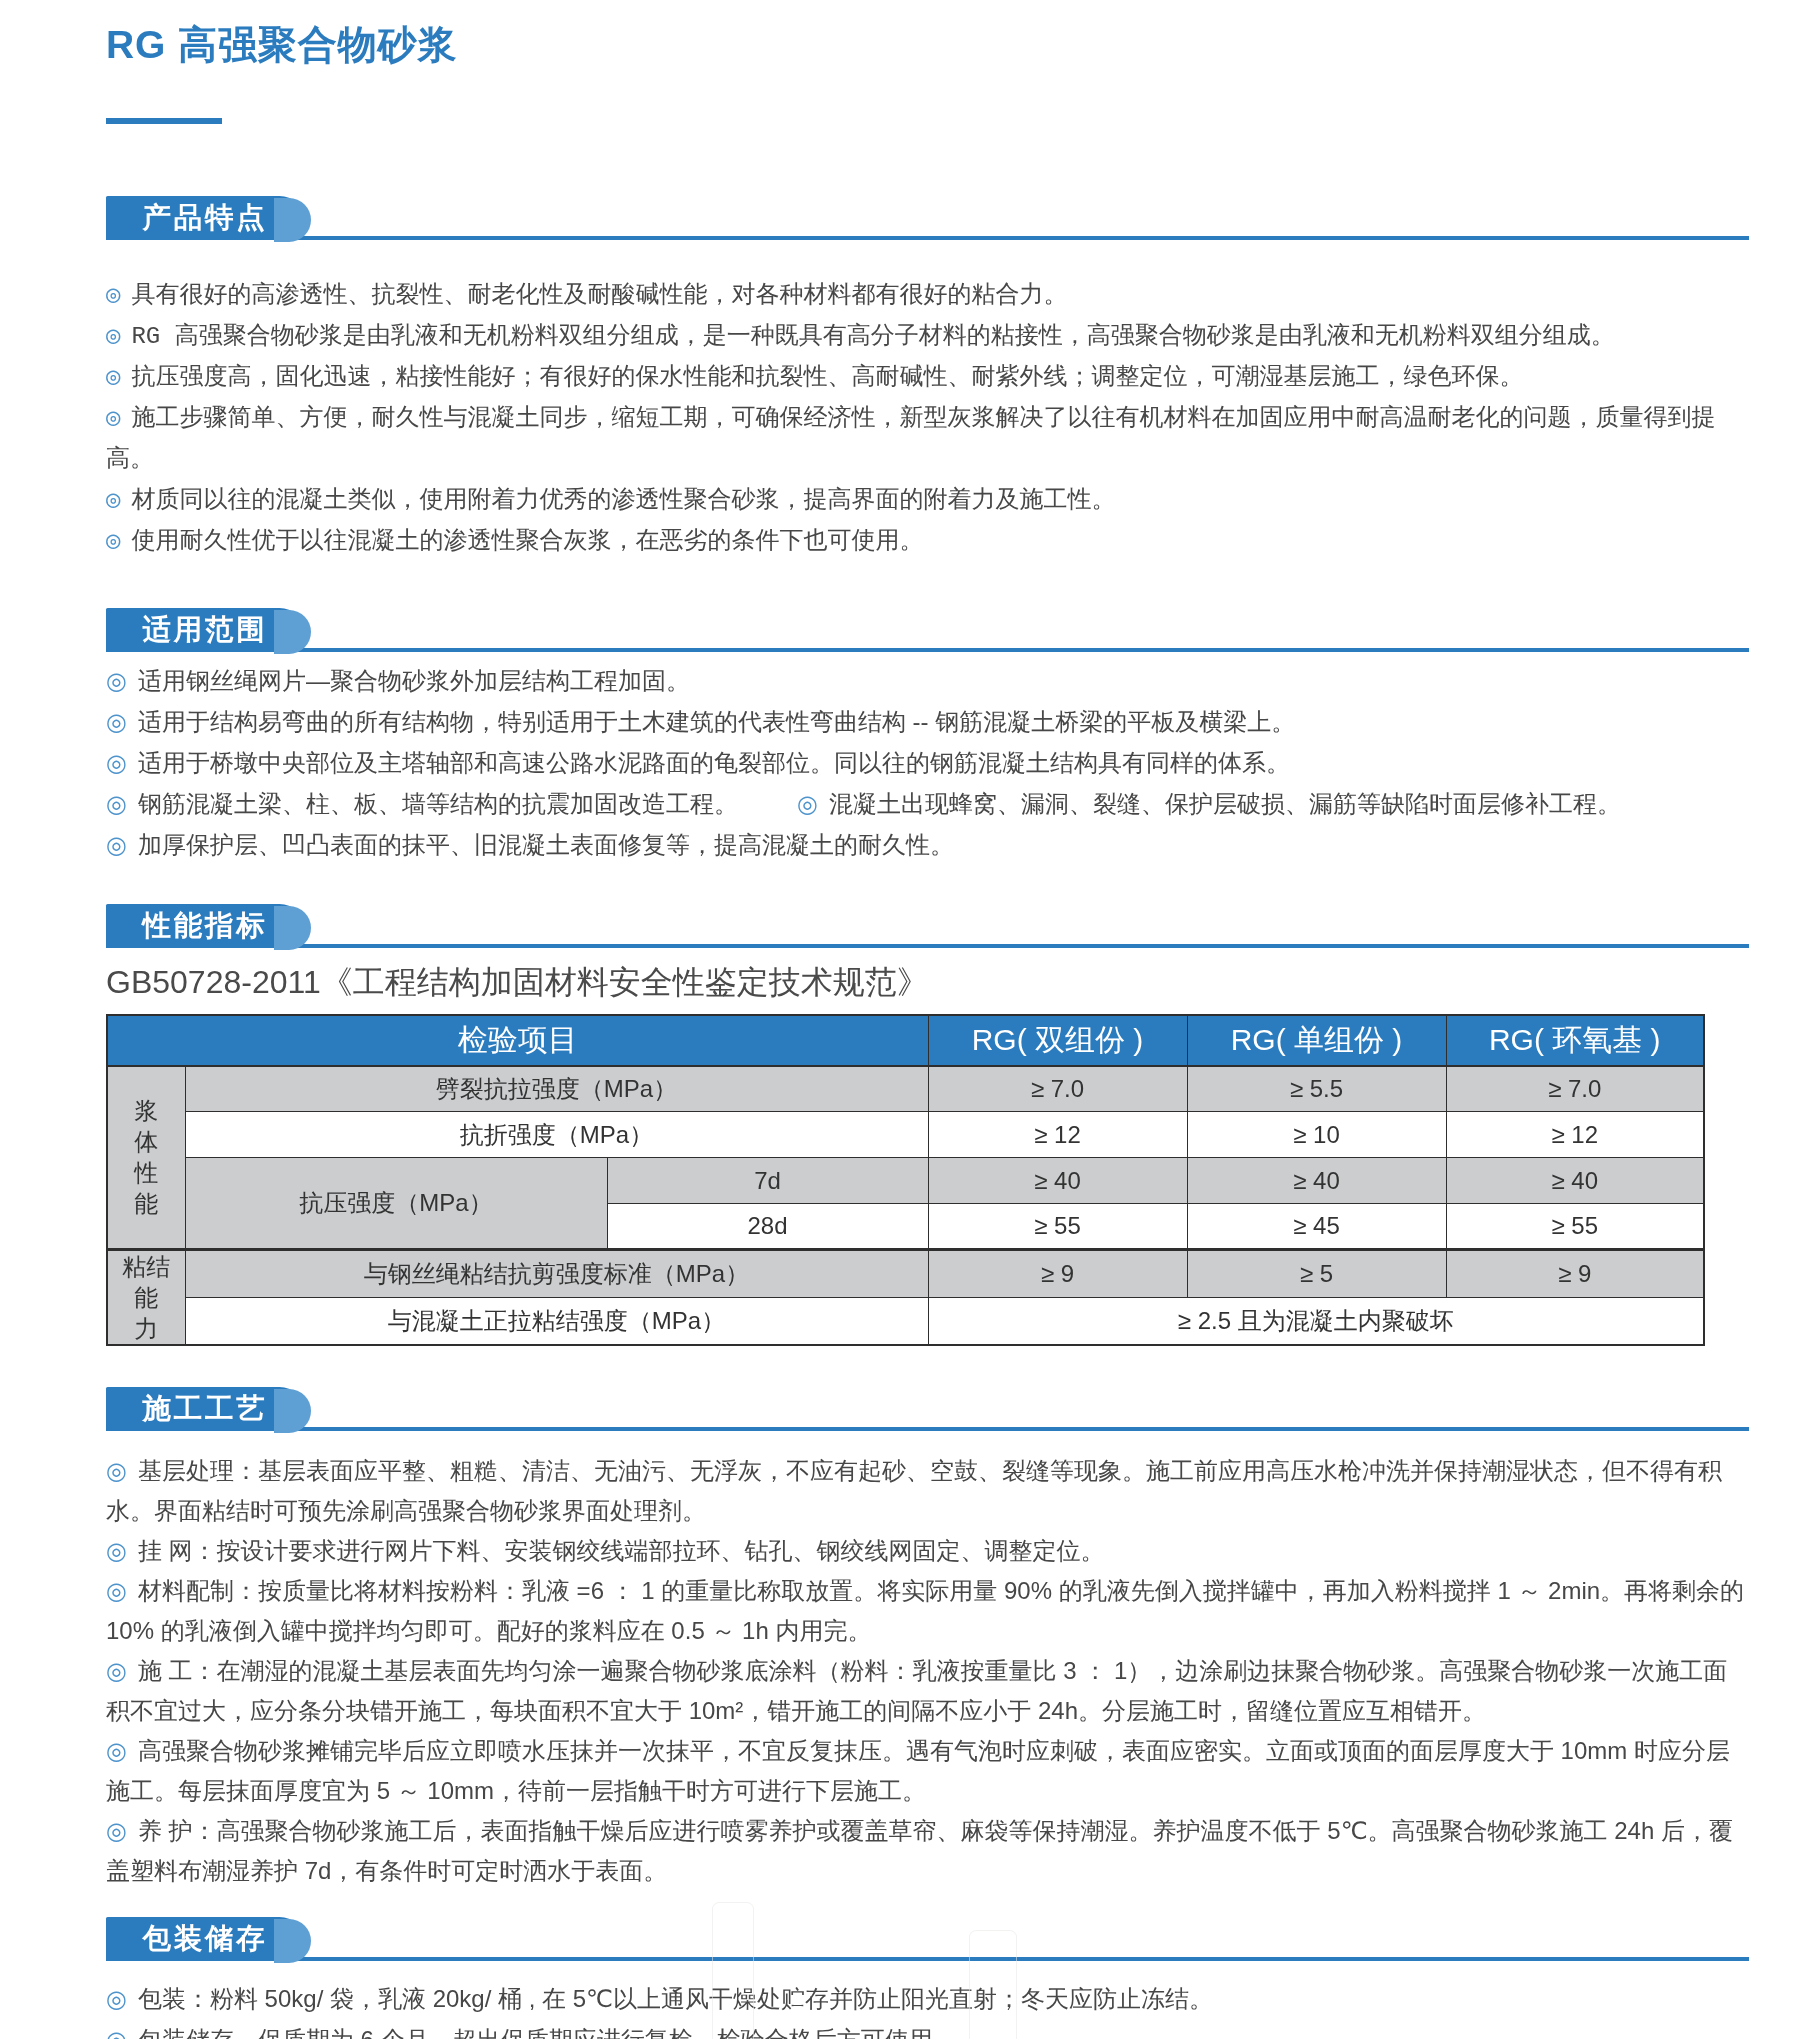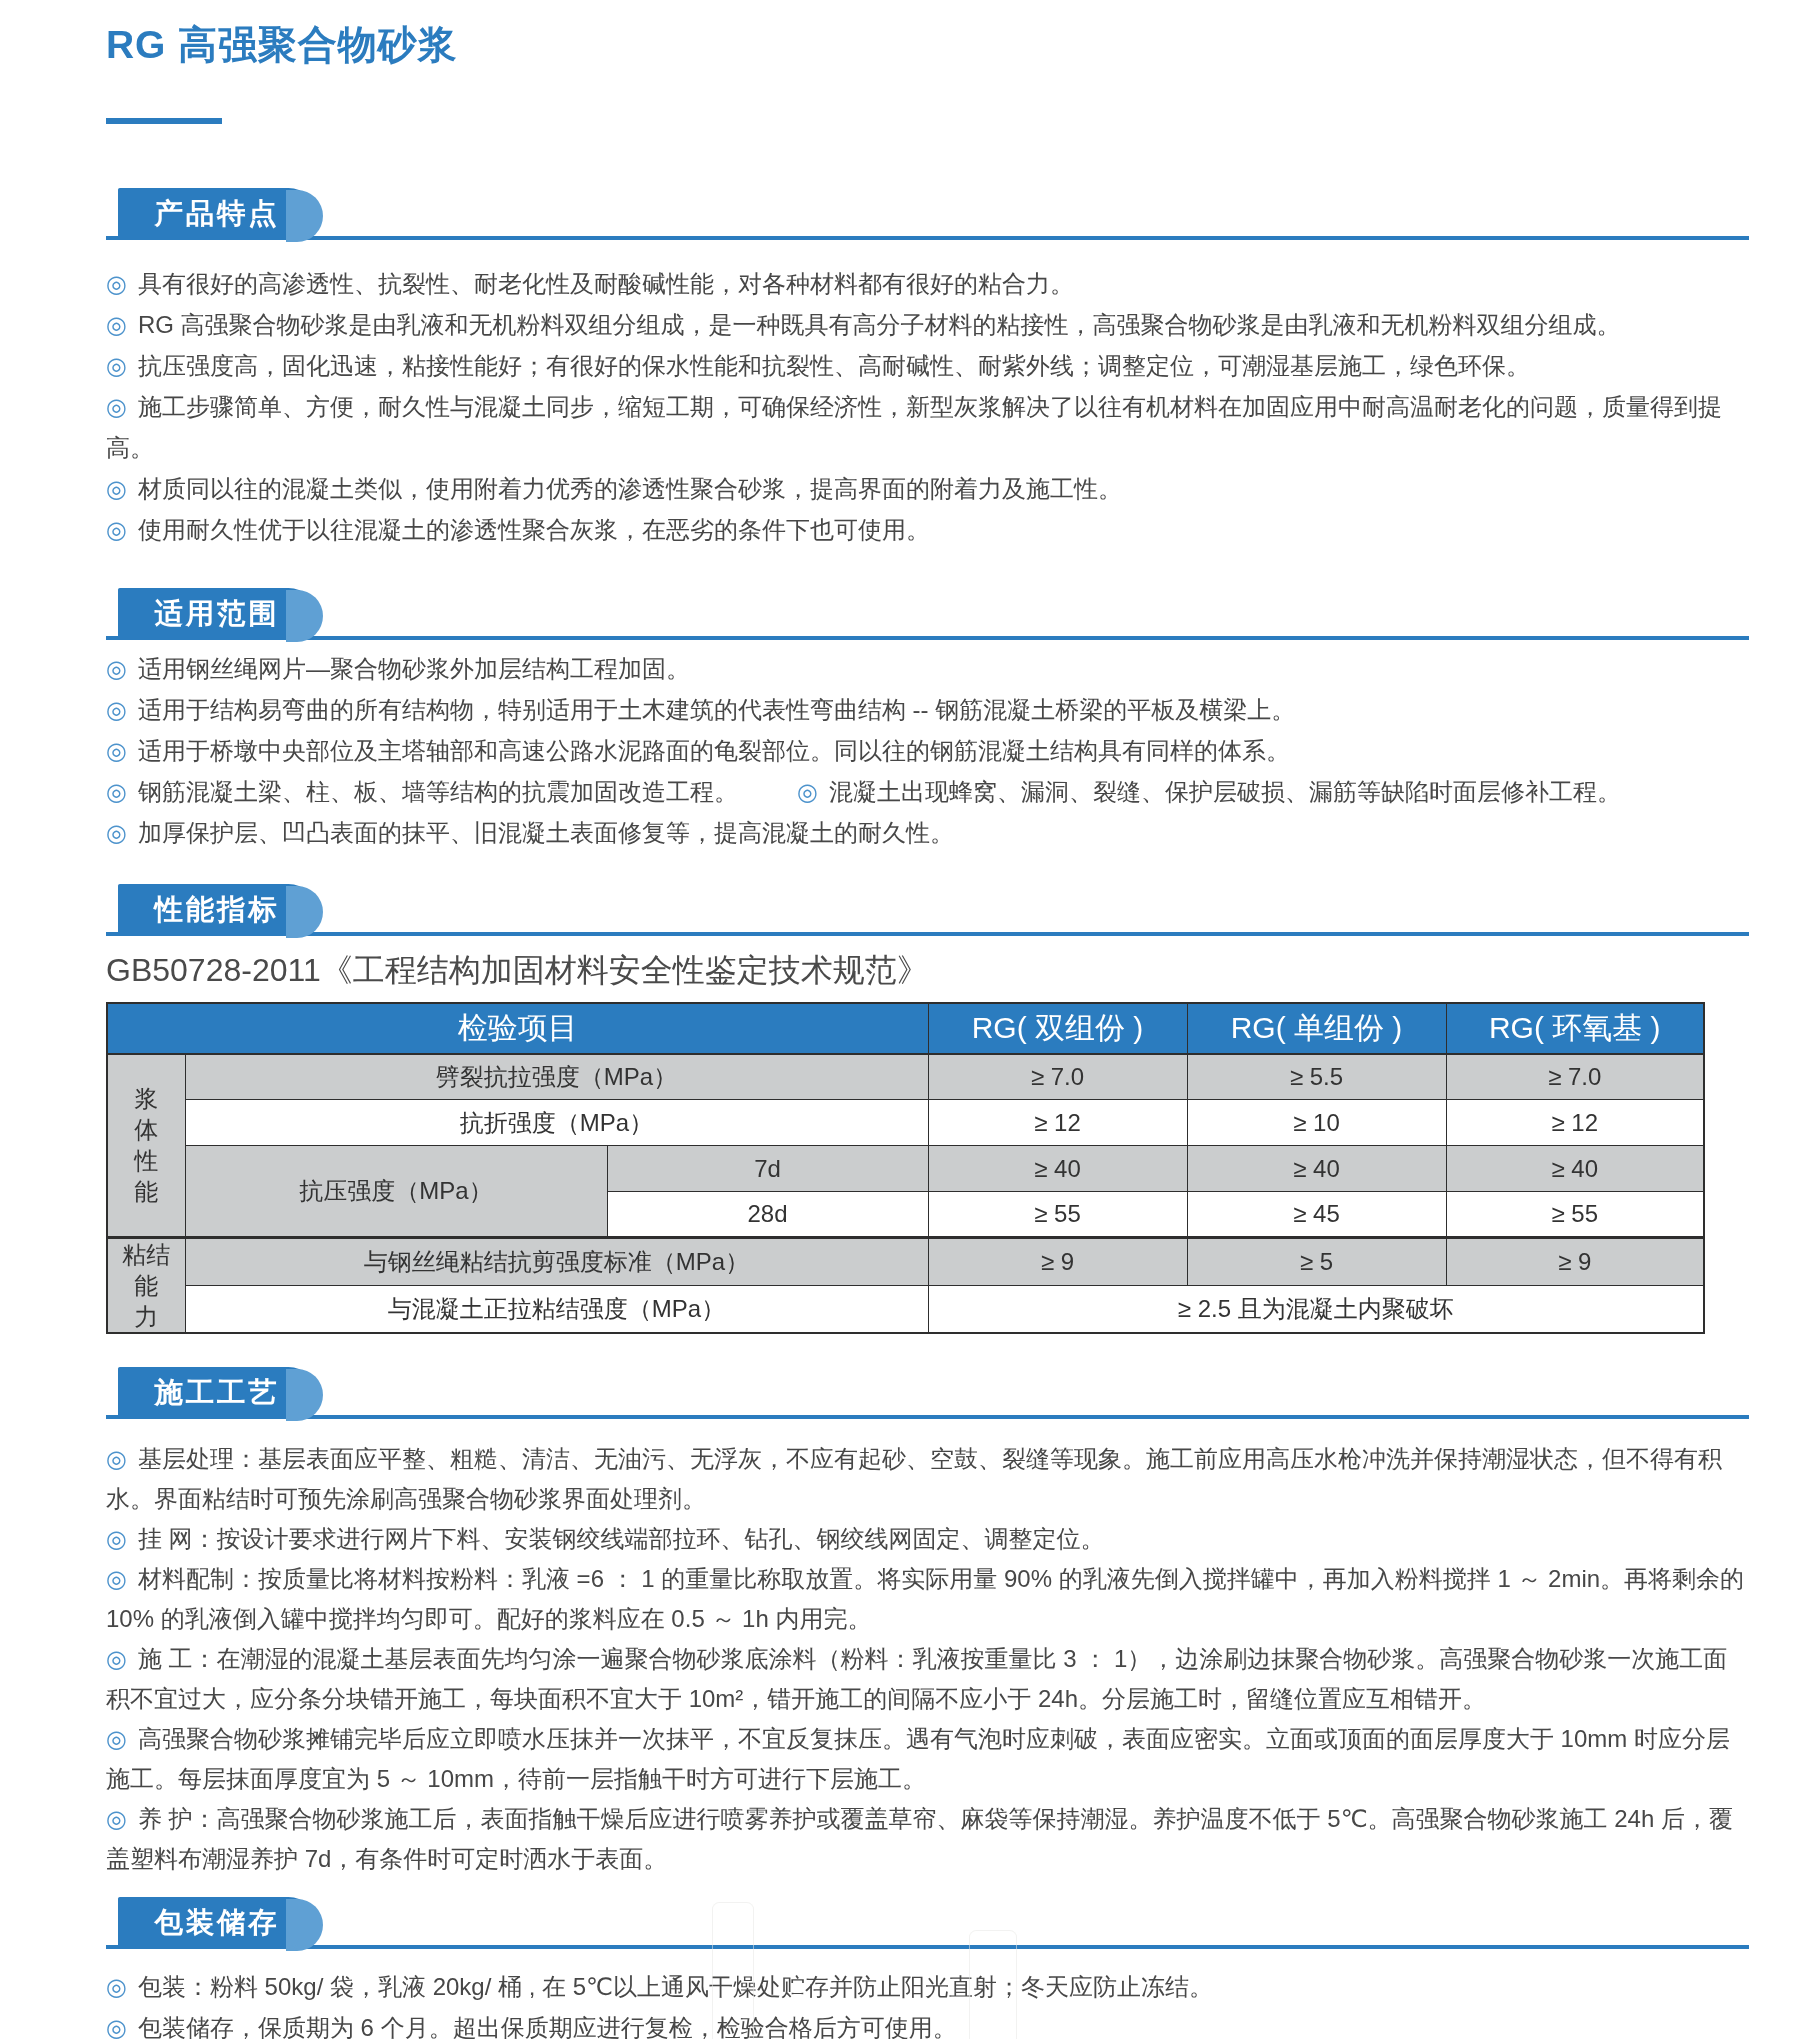--- a/index.html
+++ b/index.html
@@ -17,38 +17,38 @@
   }
   .title-underline {
     margin-top:46px; width:116px; height:6.4px; background:#2B7CBF;
   }
   
   .section-head { position:relative; height:59px; }
   .section-head .rule {
     position:absolute; left:0; right:0; bottom:0; height:4.6px; background:#2B7CBF;
   }
   .badge {
-    position:absolute; left:12px; bottom:0; z-index:2;
-    width:198px; height:52px;
+    position:absolute; left:0; bottom:0; z-index:2;
+    width:198px; height:44px;
     background:#2B7CBF; color:#ffffff;
     border-radius:1.8px 27.5px 22px 1.8px;
     display:flex; align-items:center; justify-content:center;
     font-size:28.5px; font-weight:bold; letter-spacing:2.8px;
   }
   .badge::after {
     content:""; position:absolute; z-index:-1; top:1.8px; right:-7.3px;
     width:37px; height:100%; background:#5FA0D4; border-radius:0 27.5px 27.5px 0;
   }
   
   .bullets { font-size:24px; }
   .bullets p.bullet { line-height:41px; }
   .bullets.wide p.bullet { line-height:40px; }
   .bmark { color:#4D93CC; margin-right:11px; font-size:24px; }
   .bgap { display:inline-block; width:59px; }
-  .mt-features { margin-top:23px; }
+  .mt-features { margin-top:35px;font-family:Liberation Mono, monospace; }
   .mt-scope   { margin-top:8px; }
   .mt-process { margin-top:20px; }
   .mt-pack    { margin-top:16.5px; }
   
   .sec-features { margin-top:57px; }
   .sec-scope    { margin-top:31px; }
   .sec-perf     { margin-top:24px; }
   .sec-process  { margin-top:26px; }
   .sec-pack     { margin-top:11px; }
   

